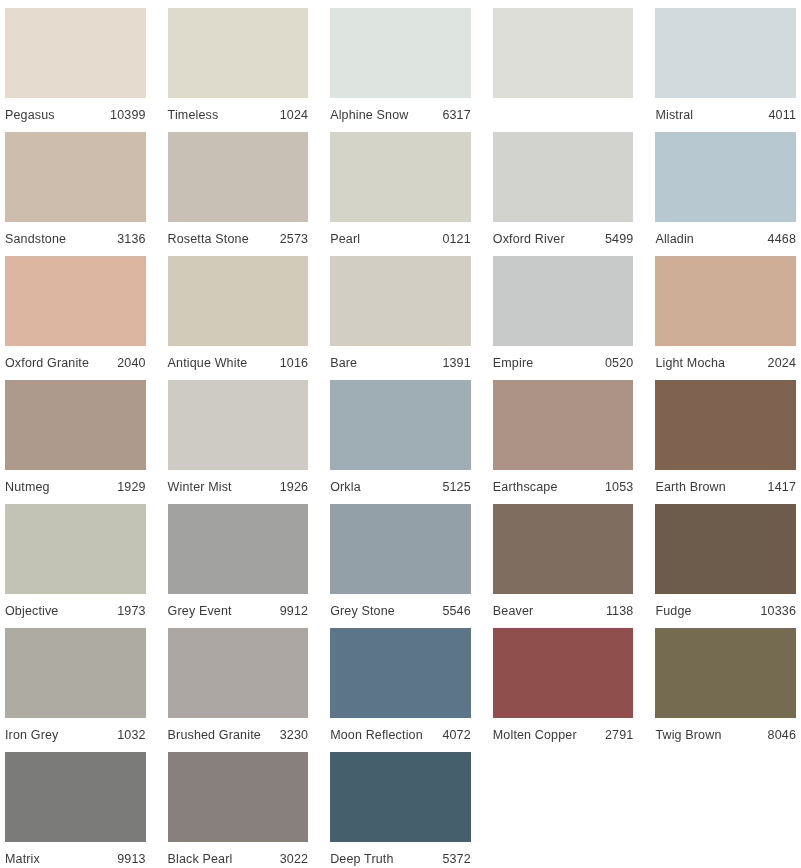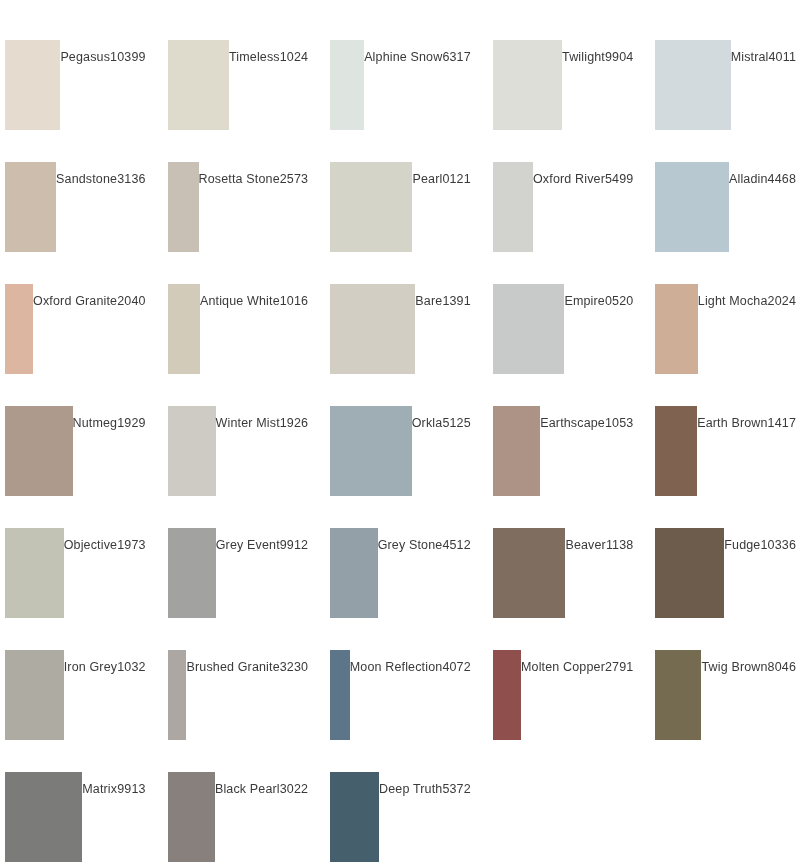--- a/index.html
+++ b/index.html
@@ -19,23 +19,22 @@
     display: grid;
     grid-template-columns: repeat(5, 1fr);
     column-gap: 22px;
     row-gap: 0px;
     padding: 8px 5px 0 5px;
     box-sizing: border-box;
     width: 801px;
   }
   .swatch-cell {
     display: flex;
-    flex-direction: row;
+    flex-direction: column;
     margin-bottom: 0;
-    margin-top: 32px;
   }
   .swatch-chip {
     width: 100%;
     height: 90px;
     display: block;
   }
   .swatch-caption {
     display: flex;
     justify-content: space-between;
     align-items: baseline;
@@ -73,24 +72,20 @@
     </div>
     <div class="swatch-cell">
       <div class="swatch-chip" style="background-color: rgb(222, 228, 224);"></div>
       <div class="swatch-caption">
         <span class="swatch-name">Alphine Snow</span>
         <span class="swatch-code">6317</span>
       </div>
     </div>
     <div class="swatch-cell">
       <div class="swatch-chip" style="background-color: rgb(222, 222, 217);"></div>
-      <div class="swatch-caption">
-        <span class="swatch-name">Twilight</span>
-        <span class="swatch-code">9904</span>
-      </div>
     </div>
     <div class="swatch-cell">
       <div class="swatch-chip" style="background-color: rgb(210, 218, 222);"></div>
       <div class="swatch-caption">
         <span class="swatch-name">Mistral</span>
         <span class="swatch-code">4011</span>
       </div>
     </div>
     <div class="swatch-cell">
       <div class="swatch-chip" style="background-color: rgb(204, 189, 172);"></div>
@@ -208,21 +203,21 @@
       <div class="swatch-chip" style="background-color: rgb(162, 162, 160);"></div>
       <div class="swatch-caption">
         <span class="swatch-name">Grey Event</span>
         <span class="swatch-code">9912</span>
       </div>
     </div>
     <div class="swatch-cell">
       <div class="swatch-chip" style="background-color: rgb(147, 160, 168);"></div>
       <div class="swatch-caption">
         <span class="swatch-name">Grey Stone</span>
-        <span class="swatch-code">4512</span>
+        <span class="swatch-code">5546</span>
       </div>
     </div>
     <div class="swatch-cell">
       <div class="swatch-chip" style="background-color: rgb(127, 109, 96);"></div>
       <div class="swatch-caption">
         <span class="swatch-name">Beaver</span>
         <span class="swatch-code">1138</span>
       </div>
     </div>
     <div class="swatch-cell">

